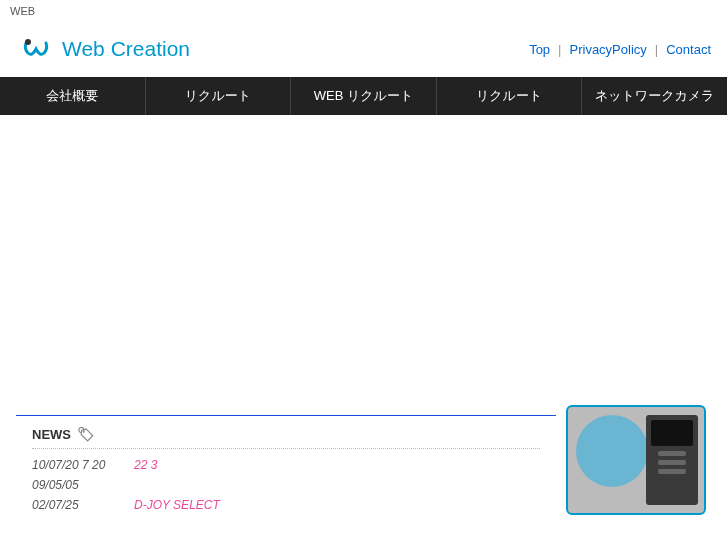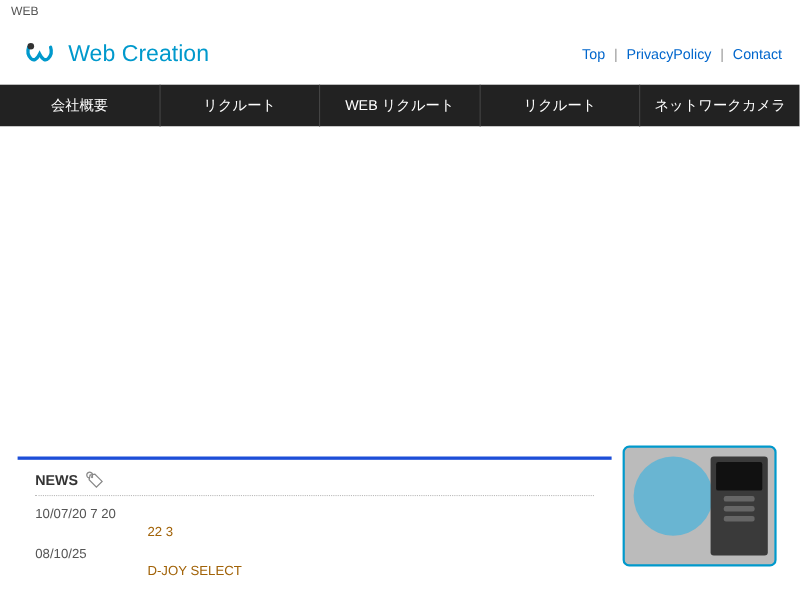--- a/index.html
+++ b/index.html
@@ -75,21 +75,21 @@
     
     .main-content {
       background: #fff;
       min-height: 280px;
       padding: 0;
     }
 
     
     .news-section {
       padding: 10px 16px 10px 16px;
-      border-top: 3px solid #1d4ed8;
+      border-top: 1px solid #1d4ed8;
       margin-top: 10px;
     }
     .news-header {
       display: flex;
       align-items: center;
       gap: 6px;
       margin-bottom: 6px;
       font-weight: bold;
       font-size: 13px;
       color: #333;
@@ -99,29 +99,30 @@
       font-size: 14px;
     }
     .news-divider {
       border: none;
       border-top: 1px dotted #bbb;
       margin: 4px 0 6px 0;
     }
     .news-items {
       list-style: none;
       font-size: 12px;
+      font-style: italic;
     }
     .news-item {
       padding: 3px 0;
       color: #333;
       display: flex;
       gap: 12px;
     }
     .news-date { color: #555; min-width: 90px; }
-    .news-text { color: #a16207; margin-top: 16px; }
+    .news-text { color: #ec4899; }
 
     
     .bottom-area {
       position: relative;
       display: flex;
       align-items: flex-start;
       padding: 10px 16px;
       gap: 10px;
     }
     .news-col {
@@ -178,21 +179,25 @@
         <span>NEWS</span>
         <span class="news-icon">🏷</span>
       </div>
       <hr class="news-divider">
       <ul class="news-items">
         <li class="news-item">
           <span class="news-date">10/07/20 7 20</span>
           <span class="news-text">22  3</span>
         </li>
         <li class="news-item">
-          <span class="news-date">08/10/25</span>
+          <span class="news-date">09/05/05</span>
+          <span class="news-text"></span>
+        </li>
+        <li class="news-item">
+          <span class="news-date">02/07/25</span>
           <span class="news-text">D-JOY SELECT</span>
         </li>
       </ul>
     </div>
   </div>
 
   <div class="image-col">
     <div style="border: 2px solid #0099cc; border-radius: 6px; overflow: hidden; width: 140px; height: 110px; background: #bbb; position: relative;">
 
       <div style="position: absolute; top: 8px; left: 8px; width: 72px; height: 72px; border-radius: 50%; background: #5ab4d6; opacity: 0.85;"></div>

